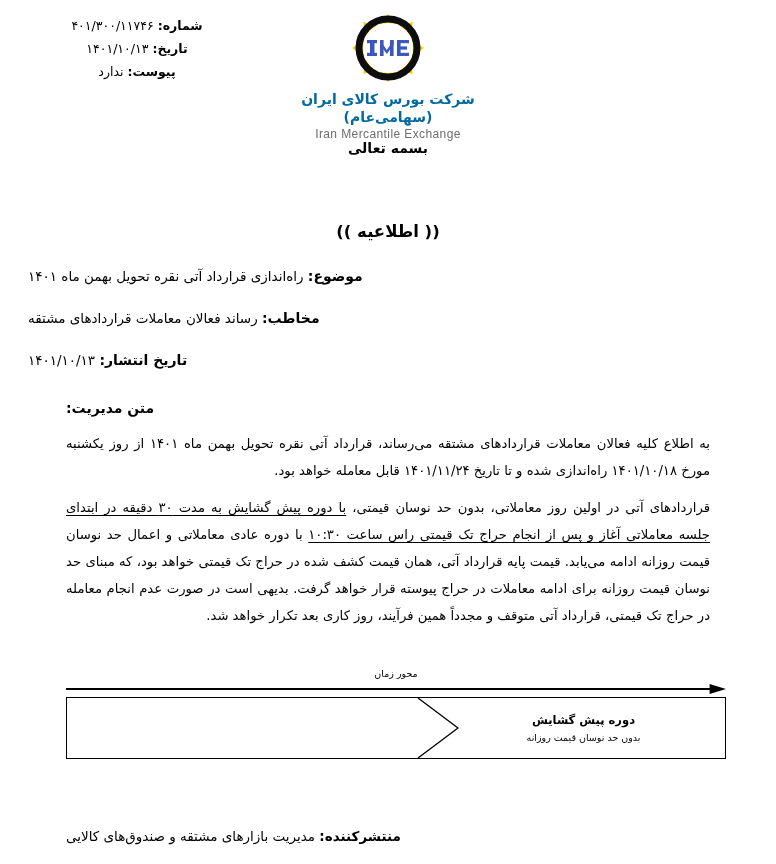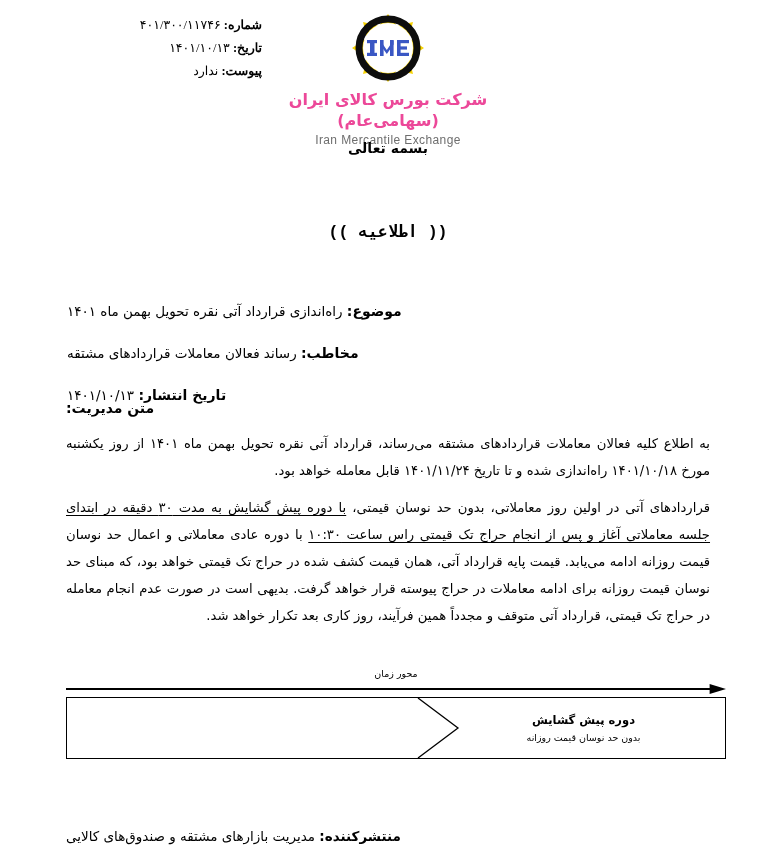--- a/index.html
+++ b/index.html
@@ -32,22 +32,21 @@
     width: 250px;
     text-align: left;
     padding-left: 12px;
     direction: rtl;
     font-size: 12.5px;
     line-height: 1.85;
   }
   .header-meta .meta-row {
     white-space: nowrap;
     display: block;
-    text-align: right;
-    font-family: Liberation Serif, serif;
+    text-align: center;
   }
   .header-meta .meta-label {
     font-weight: 700;
   }
 
   
   .logo-block {
     position: absolute;
     top: 10px;
     left: 0;
@@ -57,23 +56,23 @@
     text-align: center;
   }
   .logo-mark {
     width: 86px;
     height: 76px;
     margin: 0 auto 4px auto;
     position: relative;
   }
   .logo-mark svg { display: block; }
   .logo-fa {
-    font-size: 16px;
-    font-weight: 700;
-    color: #ec4899;
+    font-size: 14px;
+    font-weight: 700;
+    color: #0369a1;
     letter-spacing: 0;
     line-height: 1.3;
     margin-top: 2px;
   }
   .logo-en {
     font-size: 12px;
     color: #6e6e6e;
     letter-spacing: 0.4px;
     direction: ltr;
     margin-top: 1px;
@@ -92,32 +91,30 @@
   }
   .notice-title {
     position: absolute;
     top: 222px;
     left: 0;
     right: 0;
     text-align: center;
     font-size: 16.5px;
     font-weight: 700;
     letter-spacing: 1px;
-    font-family: Liberation Mono, monospace;
   }
 
   
   .fields {
     position: absolute;
     top: 268px;
     right: 0;
     left: 0;
-    padding-left: 67px;
+    padding-left: 28px;
     padding-right: 66px;
-    margin-top: 35px;
   }
   .field-line {
     text-align: left;
     font-size: 13.5px;
     margin-bottom: 26px;
     white-space: nowrap;
   }
   .field-line .f-label {
     font-weight: 700;
     font-size: 14px;

